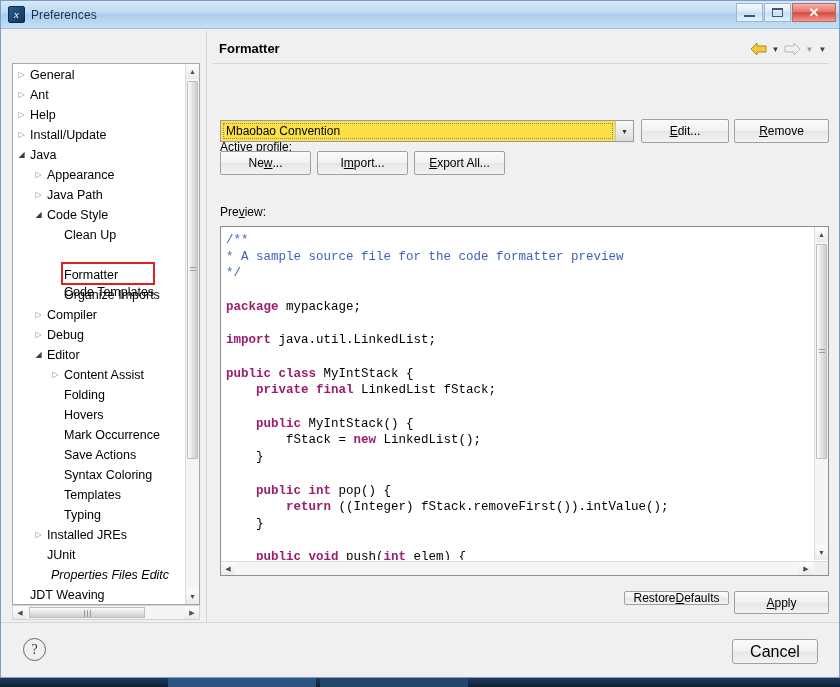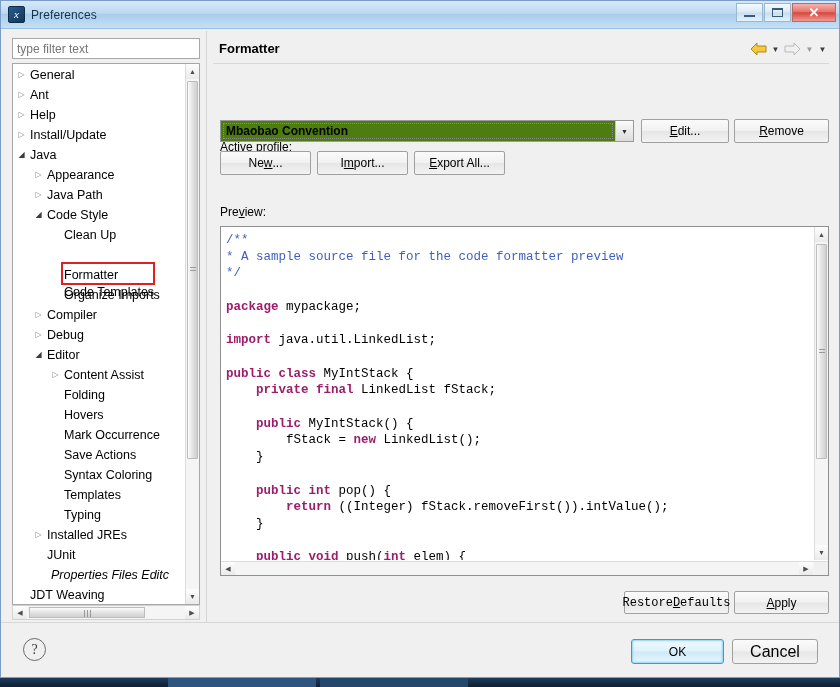--- a/index.html
+++ b/index.html
@@ -173,22 +173,22 @@
   .fld-label {
     position:absolute; font-size:12px; color:#000;
   }
   #lbl-active { left:219px; top:99px;margin-top:40px; }
   #lbl-preview { left:219px; top:204px; }
   .mn { text-decoration: underline; }
 
   
   #combo {
     position:absolute; left:219px; top:119px; width:414px; height:22px;
-    border:1px solid #9a9a9a; background:#4d7c0f;
-    display:flex; align-items:center;font-weight:bold;
+    border:1px solid #9a9a9a; background:#fde047;
+    display:flex; align-items:center;
   }
   #combo .cval {
     flex:1; font-size:12px; color:#000; padding-left:5px;
     outline:1px dotted #8a8a8a; outline-offset:-3px;
     height:100%; display:flex; align-items:center;
   }
   #combo .cbtn {
     width:18px; height:20px; margin-right:0px;
     background: linear-gradient(to bottom,#fbfbfb,#eaeaea,#dcdcdc);
     border-left:1px solid #c4c4c4;
@@ -204,21 +204,21 @@
     font-size:12px; color:#000;
     display:flex; align-items:center; justify-content:center;
     font-family:"Liberation Sans", sans-serif;
     cursor:default;
   }
   #btn-edit   { left:640px; top:118px; width:88px; height:24px; }
   #btn-remove { left:733px; top:118px; width:95px; height:24px; }
   #btn-new    { left:219px; top:150px; width:91px; height:24px; }
   #btn-import { left:316px; top:150px; width:91px; height:24px; }
   #btn-export { left:413px; top:150px; width:91px; height:24px; }
-  #btn-restore{ left:623px; top:590px; width:105px; height:23px;font-family:Liberation Mono, monospace; }
+  #btn-restore{ left:623px; top:590px; width:105px; height:14px; }
   #btn-apply  { left:733px; top:590px; width:95px; height:23px; }
 
   
   #preview {
     position:absolute; left:219px; top:225px; width:609px; height:350px;
     border:1px solid #8f8f8f; background:#fff; overflow:hidden;
   }
   #code {
     position:absolute; left:0; top:0; right:15px; bottom:15px;
     padding:5px 0 0 5px; overflow:hidden;
@@ -285,21 +285,20 @@
       <div class="wbtn">
           <span class="minglyph"></span>
         </div>
       <div class="wbtn">
           <span class="maxglyph"></span>
         </div>
       <div class="wbtn close">✕</div>
     </div>
   </div>
 
-  <input id="filter-box" type="text" placeholder="type filter text" style="">
 
   <div id="tree-panel">
     <div id="tree-list">
         <div class="tree-item" style="top: 1px; position: absolute; left: 0px; right: 0px;">
           <span class="arrow" style="left: 3px;">▷</span>
           <span class="lbl" style="left: 17px;">General</span>
         </div>
         <div class="tree-item" style="top: 21px; position: absolute; left: 0px; right: 0px;">
           <span class="arrow" style="left: 3px;">▷</span>
           <span class="lbl" style="left: 17px;">Ant</span>
@@ -489,21 +488,20 @@
     </div>
 
   <div class="btn" id="btn-apply">
       <span></span>
       <span class="mn">A</span>
       <span>pply</span>
     </div>
 
   <div id="bottom-sep"></div>
   <div id="help-icon">?</div>
-  <div id="btn-ok">OK</div>
   <div id="btn-cancel">Cancel</div>
 
 </div>
 
 <div id="taskbar">
   <div class="seg1"></div>
   <div class="seg2"></div>
 </div>
 
 </body></html>

